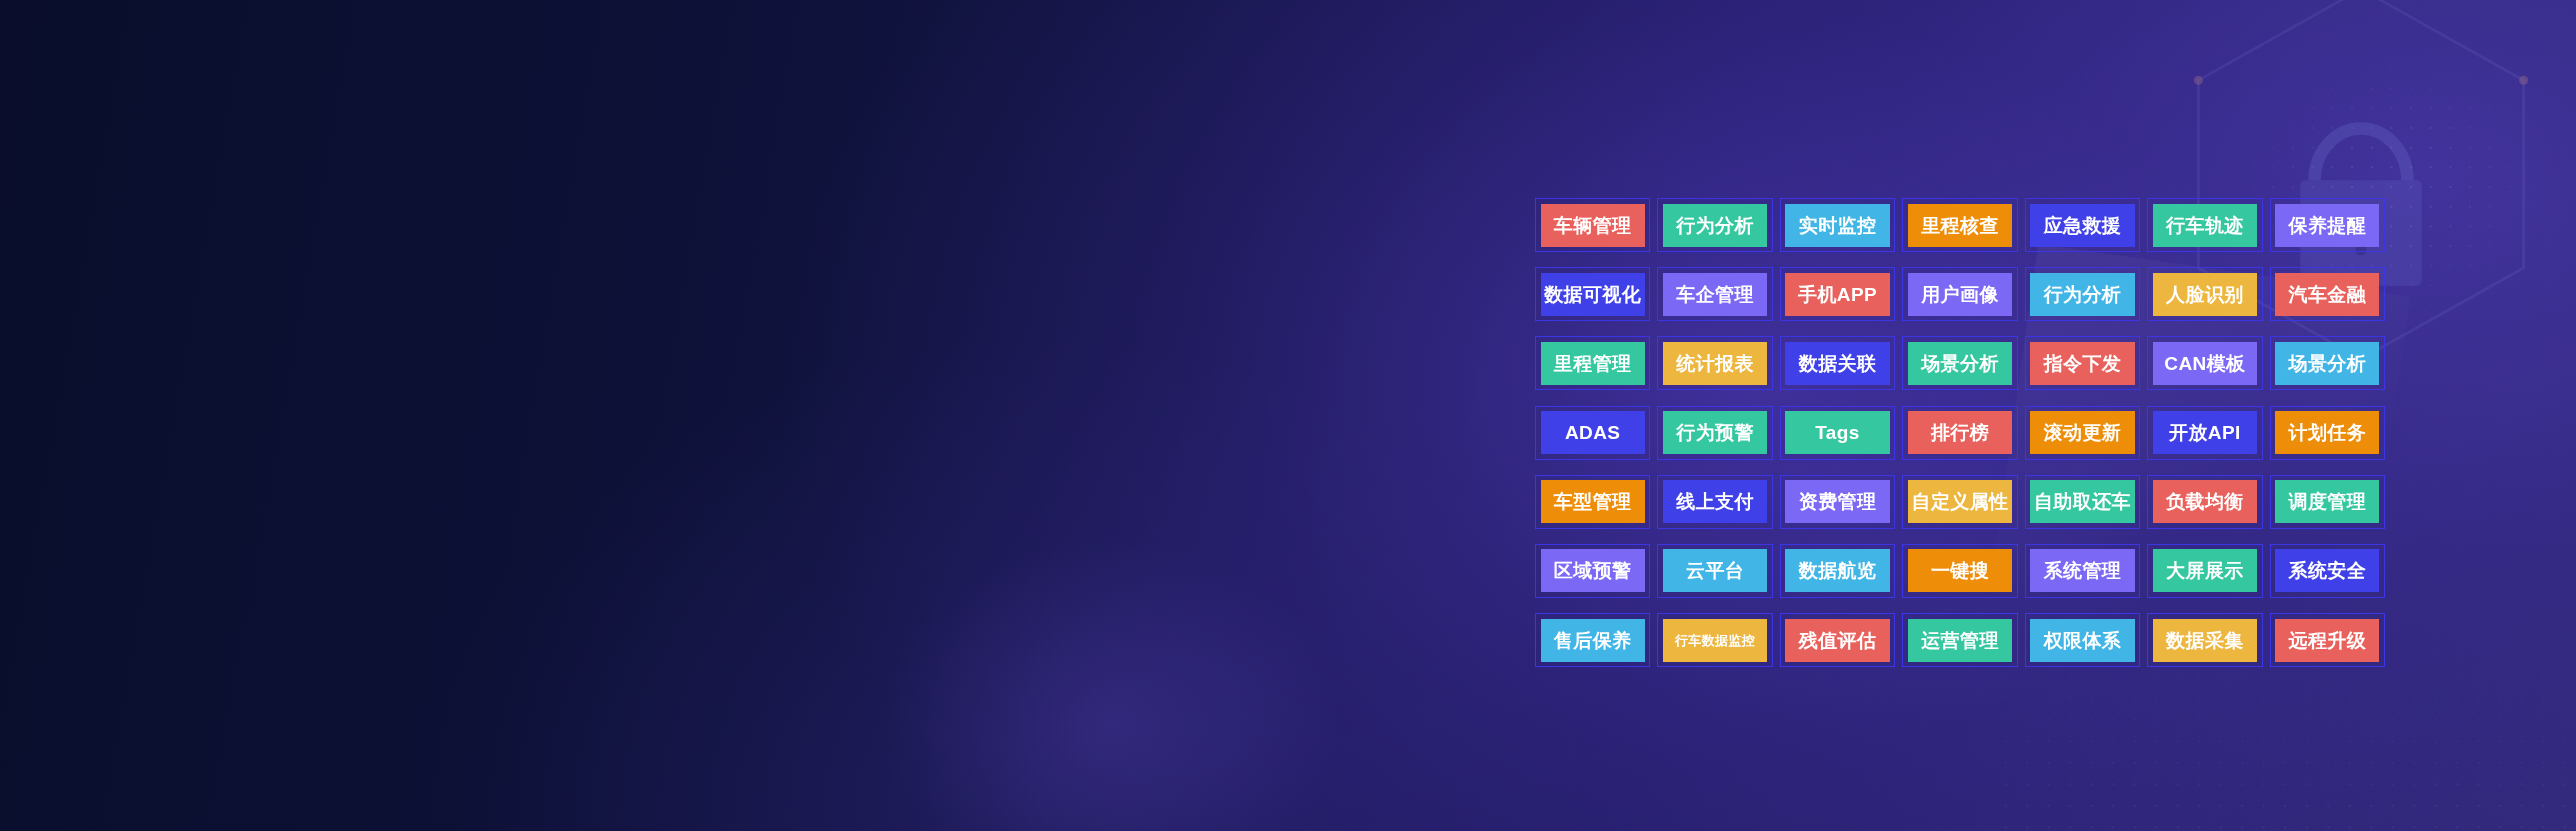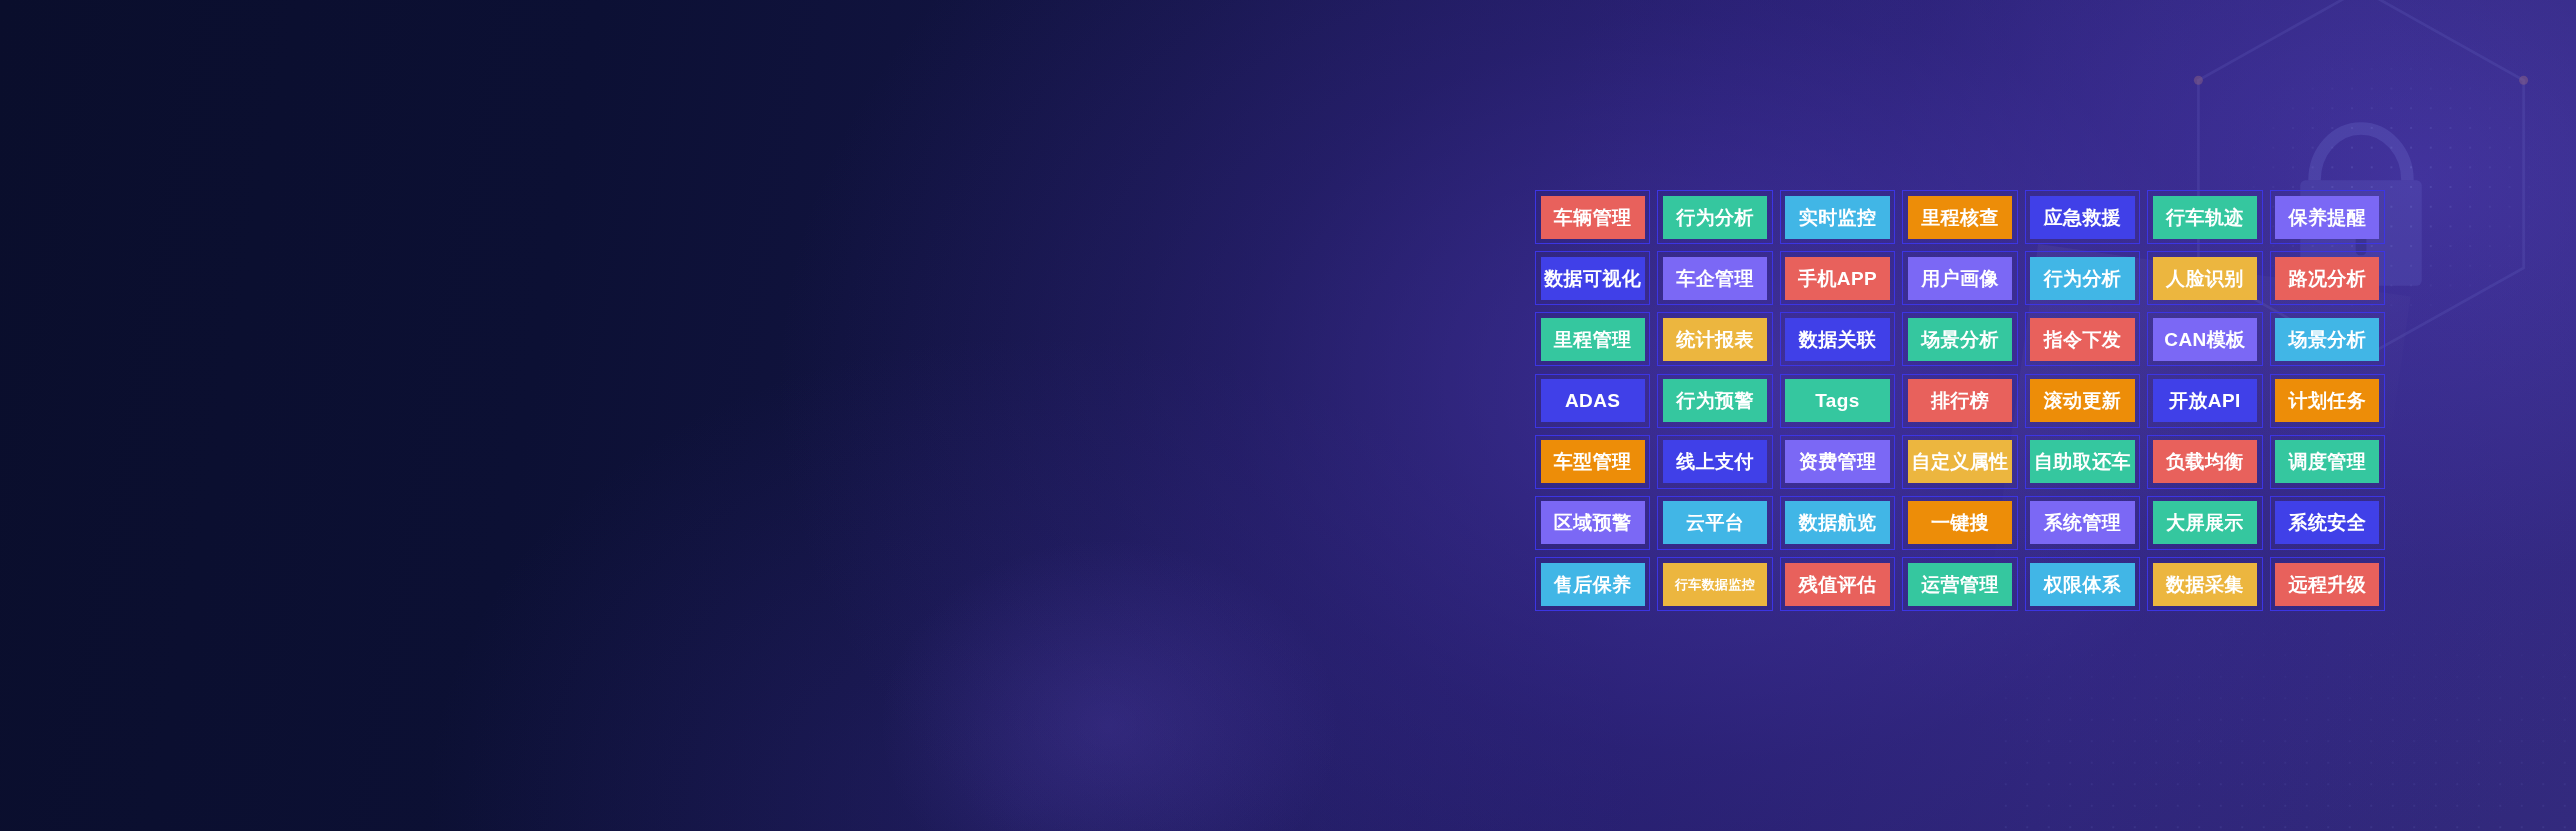--- a/index.html
+++ b/index.html
@@ -83,20 +83,21 @@
     left: 1535px;
     top: 190px;
     width: 850px;
     display: flex;
     flex-direction: column;
     gap: 7.2px;
   }
   .tag-row {
     display: flex;
     gap: 7.2px;
+    margin-top: 8px;
   }
   .tag {
     flex: 1 1 0;
     border: 1.8px solid #3c35e4;
     padding: 4.5px;
     box-sizing: border-box;
     display: flex;
   }
   .tag-inner {
     flex: 1 1 auto;
@@ -181,21 +182,21 @@
         <div class="tag">
           <div class="tag-inner c-peri">用户画像</div>
         </div>
         <div class="tag">
           <div class="tag-inner c-cyan">行为分析</div>
         </div>
         <div class="tag">
           <div class="tag-inner c-amber">人脸识别</div>
         </div>
         <div class="tag">
-          <div class="tag-inner c-red">路况分析</div>
+          <div class="tag-inner c-red">汽车金融</div>
         </div>
       </div>
       <div class="tag-row">
         <div class="tag">
           <div class="tag-inner c-teal">里程管理</div>
         </div>
         <div class="tag">
           <div class="tag-inner c-amber">统计报表</div>
         </div>
         <div class="tag">

